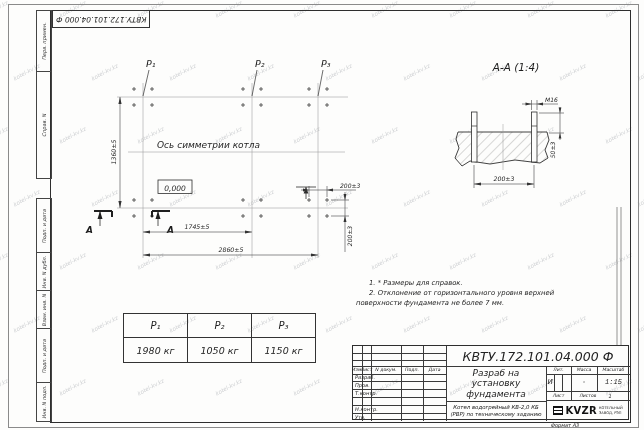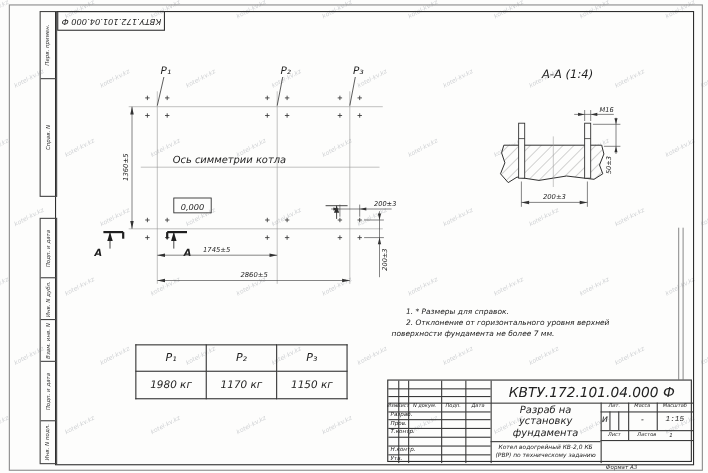--- a/index.html
+++ b/index.html
@@ -294,21 +294,21 @@
 
   <table class="load-table">
     <tbody>
         <tr class="hdr">
       <td>Р₁</td>
       <td>Р₂</td>
       <td>Р₃</td>
     </tr>
     <tr class="val">
       <td>1980 кг</td>
-      <td>1170 кг</td>
+      <td>1050 кг</td>
       <td>1150 кг</td>
     </tr>
   </tbody>
     </table>
 
   <div class="tb">
 
     <div class="ln" style="left:9px;top:0;width:0.8px;height:75px;"></div>
     <div class="ln" style="left:18px;top:0;width:0.8px;height:75px;"></div>
     <div class="ln" style="left:48px;top:0;width:0.8px;height:75px;"></div>
@@ -356,16 +356,24 @@
     <div class="txt lbl" style="left:218px;top:20px;width:26px;height:7.5px;">Масса</div>
     <div class="txt lbl" style="left:244px;top:20px;width:33px;height:7.5px;">Масштаб</div>
     <div class="txt" style="left:193px;top:27.5px;width:8px;height:17.5px;font-size:7px;">И</div>
     <div class="txt" style="left:218px;top:27.5px;width:26px;height:17.5px;font-size:7px;">-</div>
     <div class="txt" style="left:244px;top:27.5px;width:33px;height:17.5px;font-size:7px;font-family:Liberation Mono, monospace;">1:15</div>
 
     <div class="txt lbl" style="left:193px;top:45px;width:25px;height:9px;">Лист</div>
     <div class="txt lbl" style="left:220px;top:45px;width:30px;height:9px;">Листов</div>
     <div class="txt" style="left:250px;top:45px;width:14px;height:9px;font-size:5px;">1</div>
 
+    <div class="logo-row">
+      <div class="logo-mark"></div>
+      <span class="logo-text">KVZR</span>
+      <span class="company">
+        <span>КОТЕЛЬНЫЙ</span><br>
+        <span>ЗАВОД, РЭП</span>
+      </span>
+    </div>
   </div>
 
   <div class="format-label">Формат А3</div>
 </div>
 
 </body></html>

